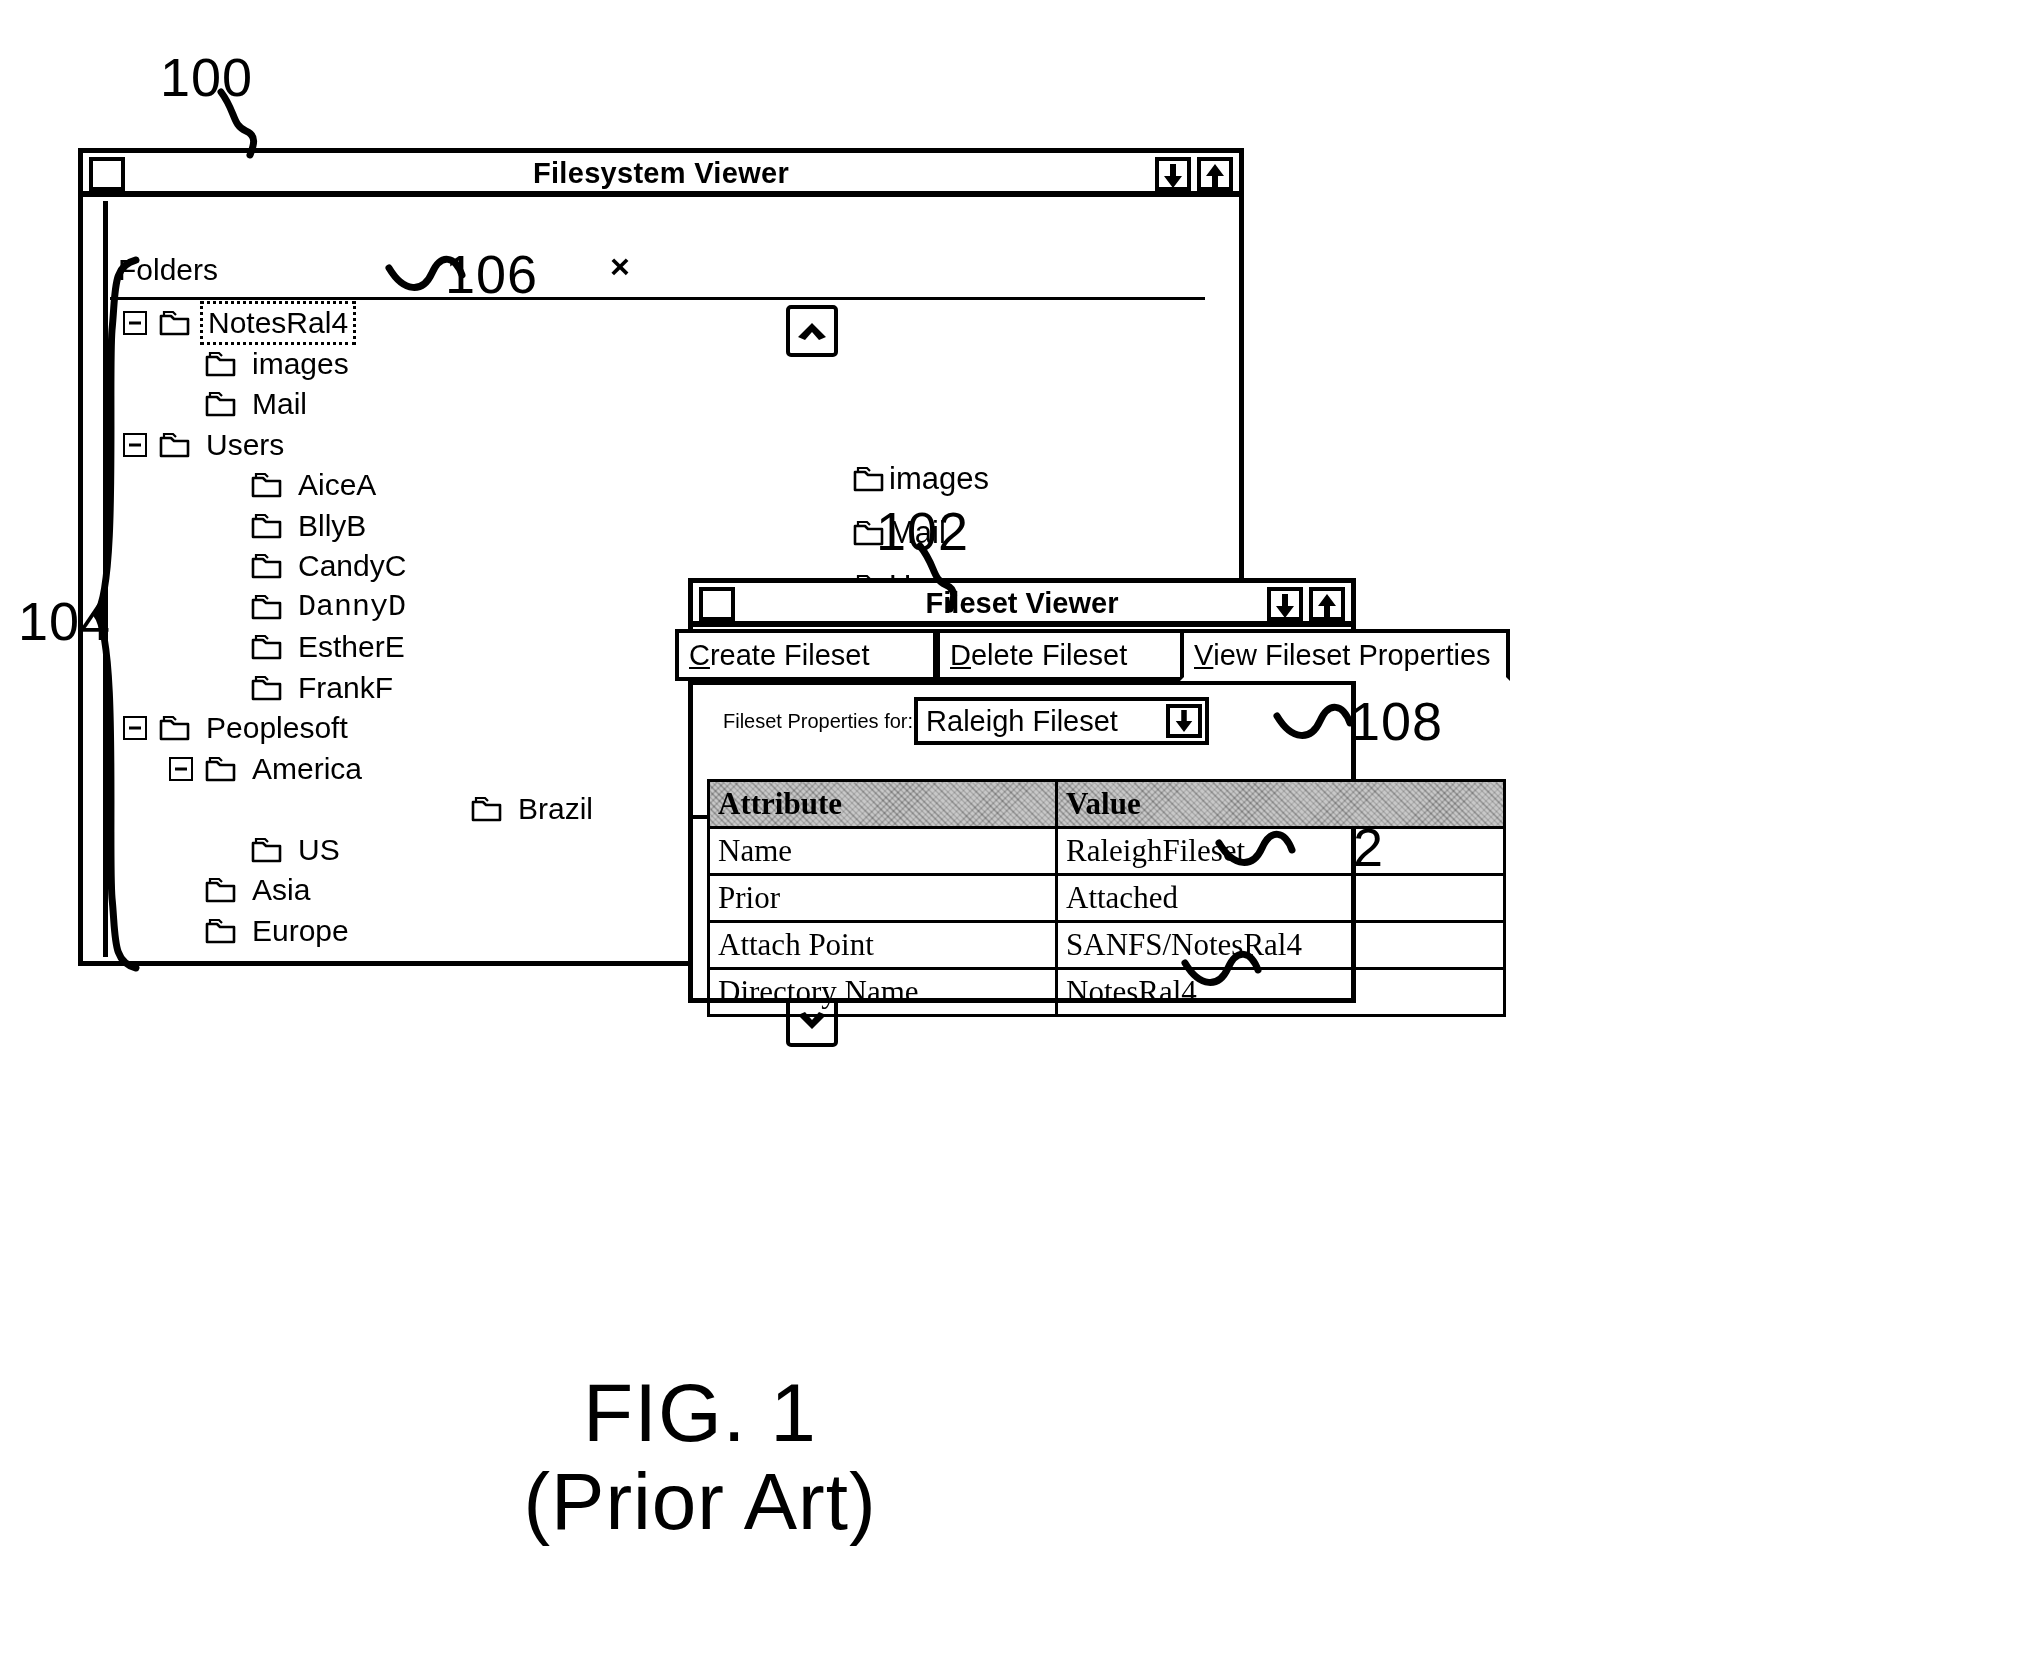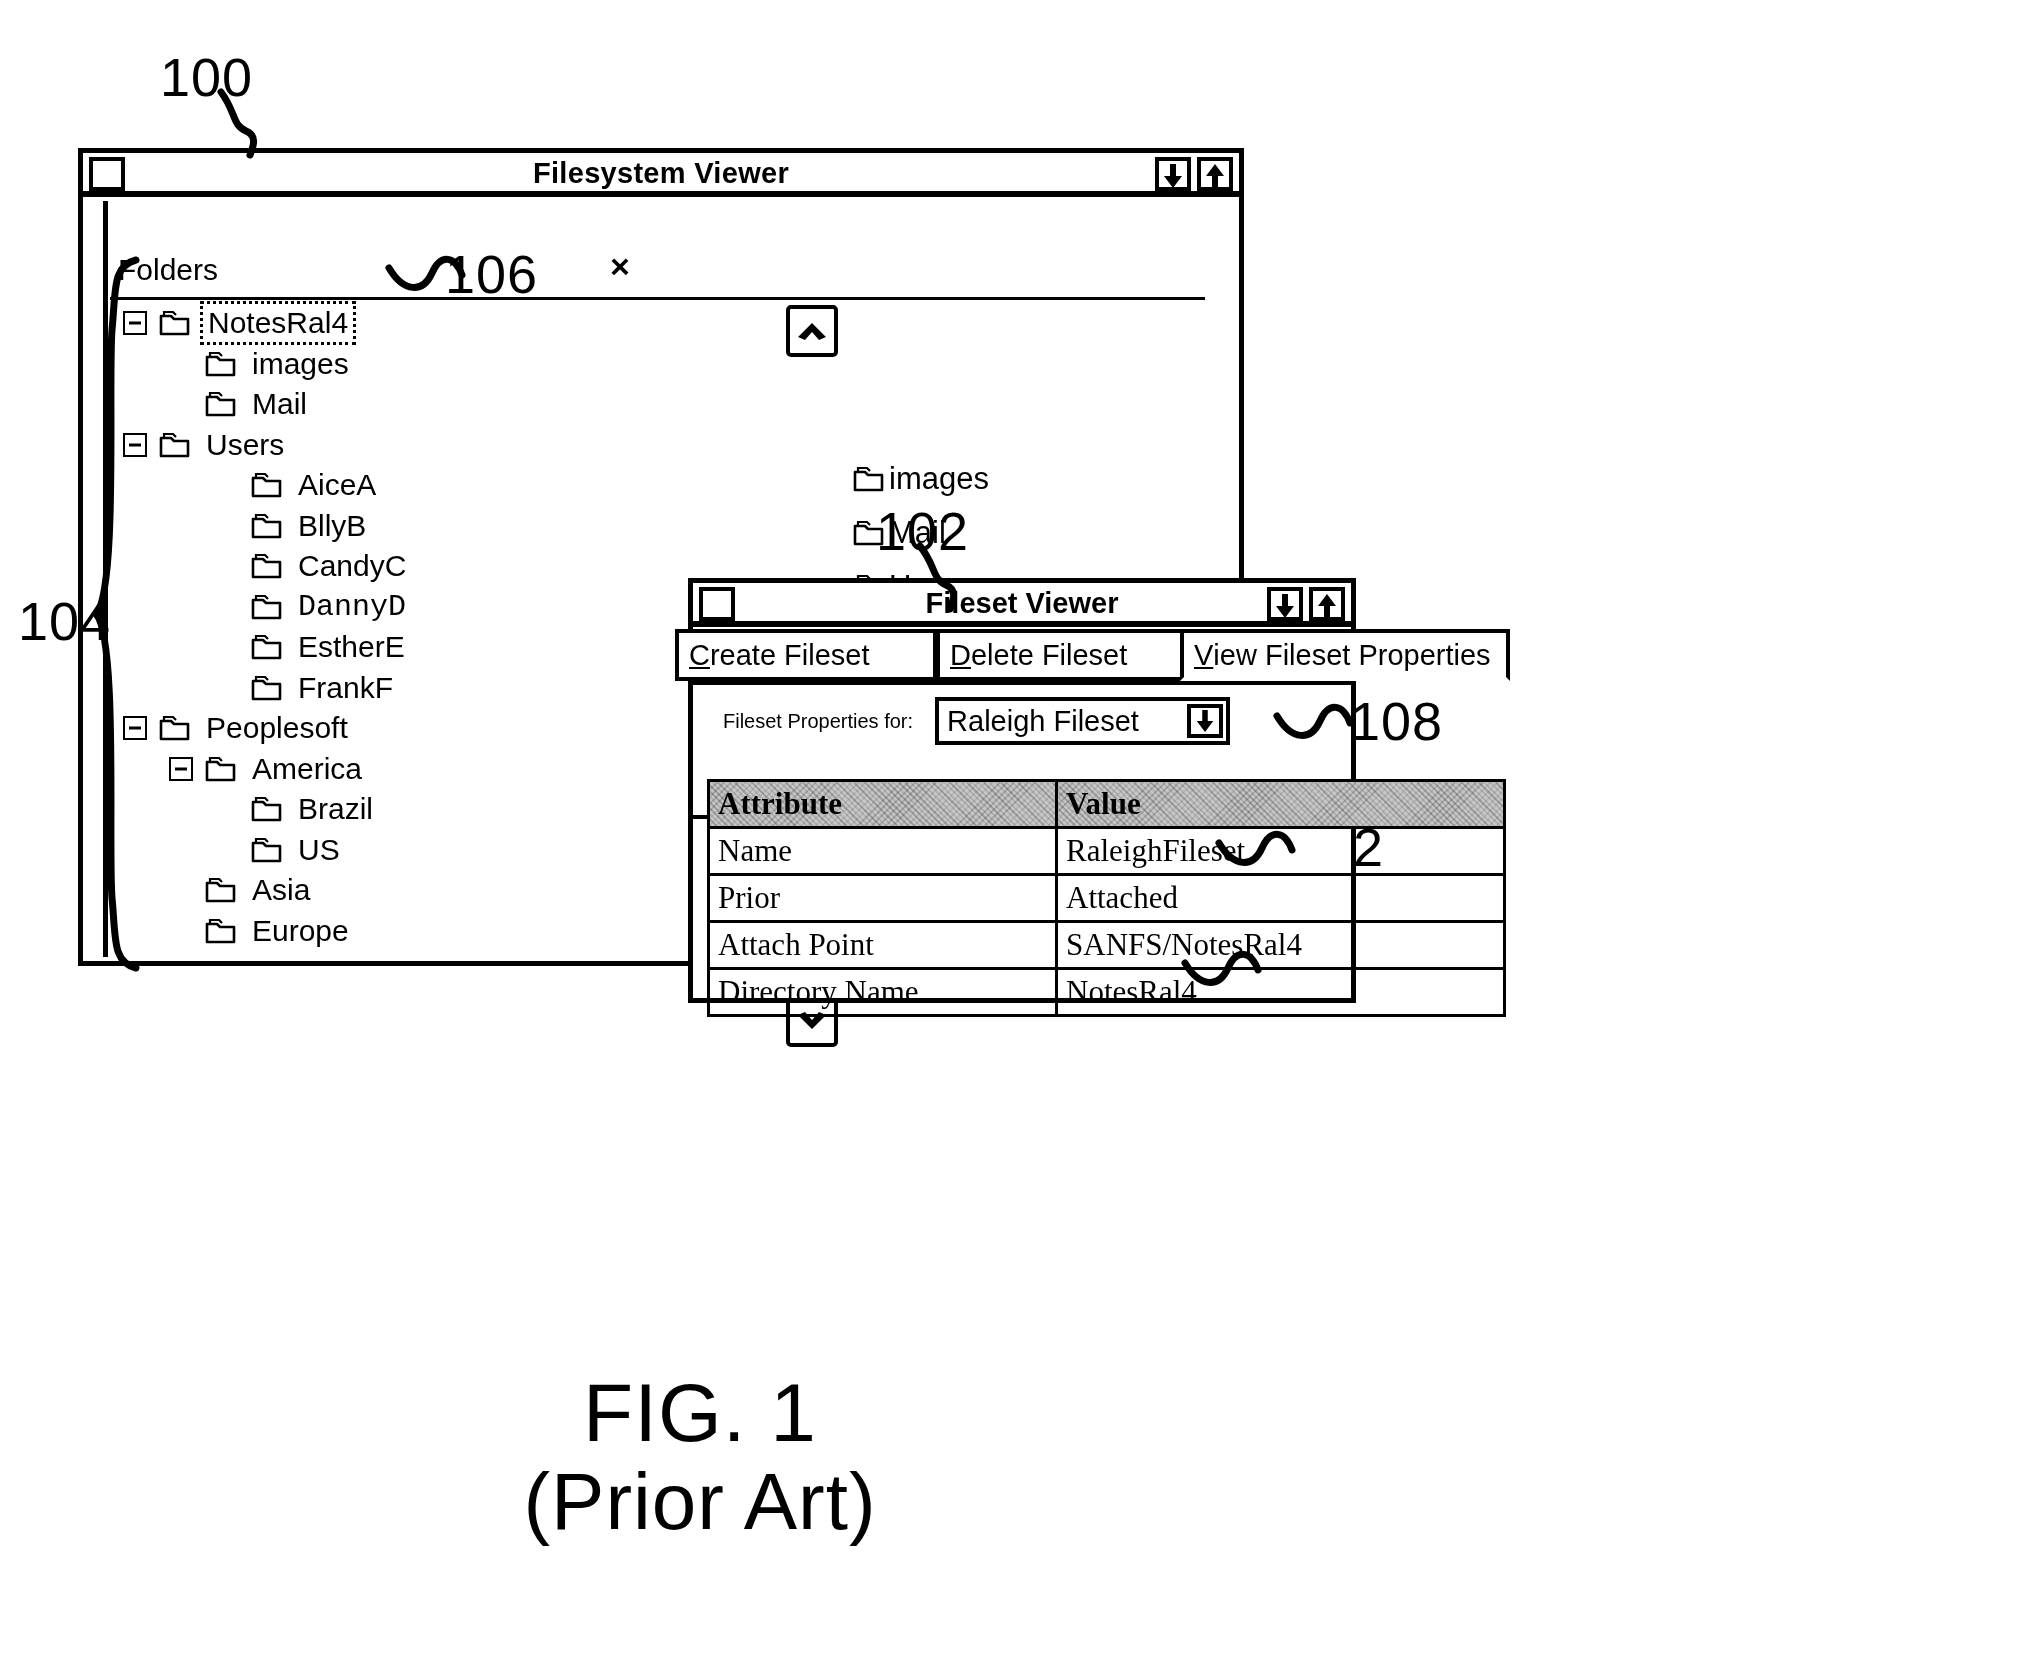--- a/index.html
+++ b/index.html
@@ -297,21 +297,21 @@
     height: 76px;
     display: flex;
     align-items: center;
   }
   #fv-sel-label {
     margin-left: 30px;
     font-size: 20px;
     white-space: nowrap;
   }
   #fv-combo {
-    margin-left: 22px;
+    margin-left: 1px;
     width: 295px;
     height: 48px;
     border: 4px solid #000;
     background: #fff;
     box-sizing: border-box;
     display: flex;
     align-items: center;
     position: relative;
   }
   #fv-combo-value {
@@ -513,21 +513,21 @@
           <span class="tlabel">Peoplesoft</span>
         </div>
         <div class="tnode" style="padding-left: 46px;">
           <span class="toggle"></span>
           <svg width="34" height="28" viewBox="0 0 34 28" class="folder-ico">
             <path d="M5,7 L5,3 L14,3 L17,6" fill="none" stroke="#000" stroke-width="2.2"></path>
             <path d="M2,7 L2,25 L29,25 L29,10 L15,10 L12,7 Z" fill="#fff" stroke="#000" stroke-width="2.6" stroke-linejoin="round"></path>
           </svg>
           <span class="tlabel">America</span>
         </div>
-        <div class="tnode" style="padding-left: 92px;">
+        <div class="tnode" style="padding-left: 92px; justify-content: flex-end;">
           <span class="toggle blank"></span>
           <svg width="34" height="28" viewBox="0 0 34 28" class="folder-ico">
             <path d="M5,7 L5,3 L14,3 L17,6" fill="none" stroke="#000" stroke-width="2.2"></path>
             <path d="M2,7 L2,25 L29,25 L29,10 L15,10 L12,7 Z" fill="#fff" stroke="#000" stroke-width="2.6" stroke-linejoin="round"></path>
           </svg>
           <span class="tlabel">Brazil</span>
         </div>
         <div class="tnode" style="padding-left: 92px;">
           <span class="toggle blank"></span>
           <svg width="34" height="28" viewBox="0 0 34 28" class="folder-ico">

